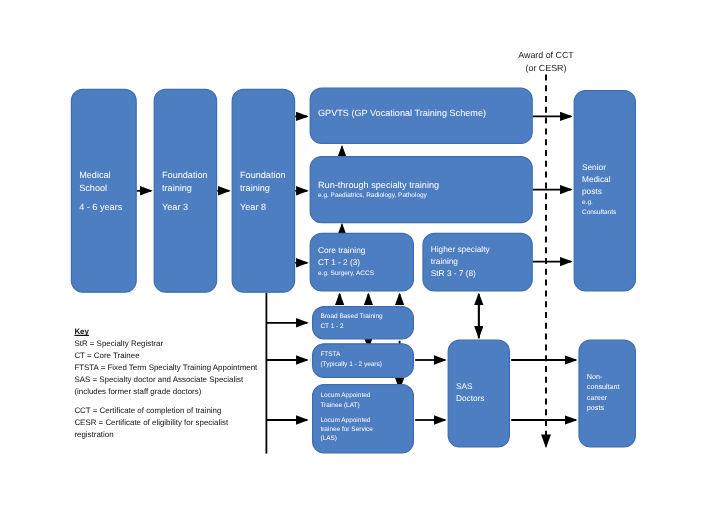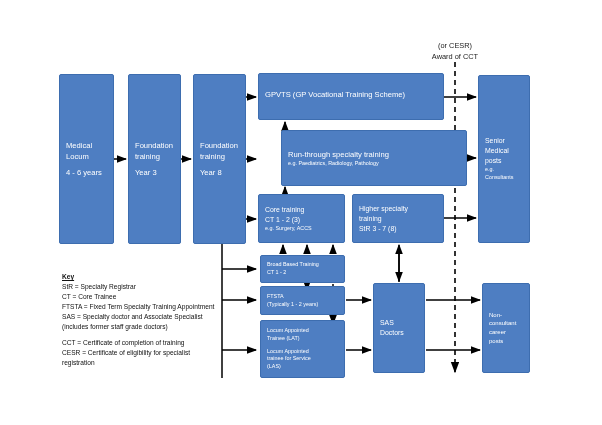--- a/index.html
+++ b/index.html
@@ -3,38 +3,38 @@
 <meta charset="utf-8">
 <style>
   html,body{margin:0;padding:0;}
   body{
     width:602px;height:425px;background:#ffffff;position:relative;
     font-family:"Liberation Sans", sans-serif;overflow:hidden;
   }
   #canvas{position:absolute;left:0;top:0;width:602px;height:425px;}
   .box{
     position:absolute;background:#4E7EC2;border:1px solid #3D6DAF;
-    border-radius:2px;color:#ffffff;box-sizing:border-box;
+    border-radius:10px;color:#ffffff;box-sizing:border-box;
     display:flex;flex-direction:column;justify-content:center;
     padding:4px 6px;
   }
   .box .ln{line-height:1.45;white-space:pre-wrap;}
   .t9{font-size:7.6px;}
   .t8{font-size:6.9px;}
   .t7{font-size:6.0px;}
   .t6{font-size:5.4px;}
   .gap{height:5px;}
 
   
   #b-medical{left:59px;top:74px;width:55px;height:170px;}
   #b-found1{left:128px;top:74px;width:53px;height:170px;}
   #b-found2{left:193px;top:74px;width:53px;height:170px;}
 
   #b-gpvts{left:258px;top:73px;width:186px;height:47px;}
-  #b-runthrough{left:258px;top:130px;width:186px;height:56px;margin-left:23px;}
+  #b-runthrough{left:258px;top:130px;width:186px;height:56px;}
   #b-core{left:258px;top:194px;width:87px;height:49px;}
   #b-higher{left:352px;top:194px;width:92px;height:49px;}
   #b-bbt{left:260px;top:255px;width:85px;height:28px;}
   #b-ftsta{left:260px;top:286px;width:85px;height:29px;}
   #b-locum{left:260px;top:320px;width:85px;height:58px;}
   #b-sas{left:373px;top:283px;width:52px;height:90px;}
   #b-senior{left:478px;top:75px;width:52px;height:168px;}
   #b-noncons{left:482px;top:283px;width:48px;height:90px;}
 
   
@@ -102,27 +102,27 @@
       <path d="M222 244 L222 378"></path>
       <path d="M222 269 L256 269" marker-end="url(#ah)"></path>
       <path d="M222 300 L256 300" marker-end="url(#ah)"></path>
       <path d="M222 350 L256 350" marker-end="url(#ah)"></path>
     </g>
 
     <line x1="455" y1="62" x2="455" y2="372" stroke="#000000" stroke-width="1.6" stroke-dasharray="5,4" marker-end="url(#ahd)"></line>
   </svg>
 
   <div id="cct-label">
+    <div class="ln">Award of CCT</div>
     <div class="ln">(or CESR)</div>
-    <div class="ln">Award of CCT</div>
   </div>
 
   <div class="box" id="b-medical">
     <div class="ln t9">Medical</div>
-    <div class="ln t9">Locum</div>
+    <div class="ln t9">School</div>
     <div class="gap"></div>
     <div class="ln t9">4 - 6 years</div>
   </div>
 
   <div class="box" id="b-found1">
     <div class="ln t9">Foundation</div>
     <div class="ln t9">training</div>
     <div class="gap"></div>
     <div class="ln t9">Year 3</div>
   </div>

